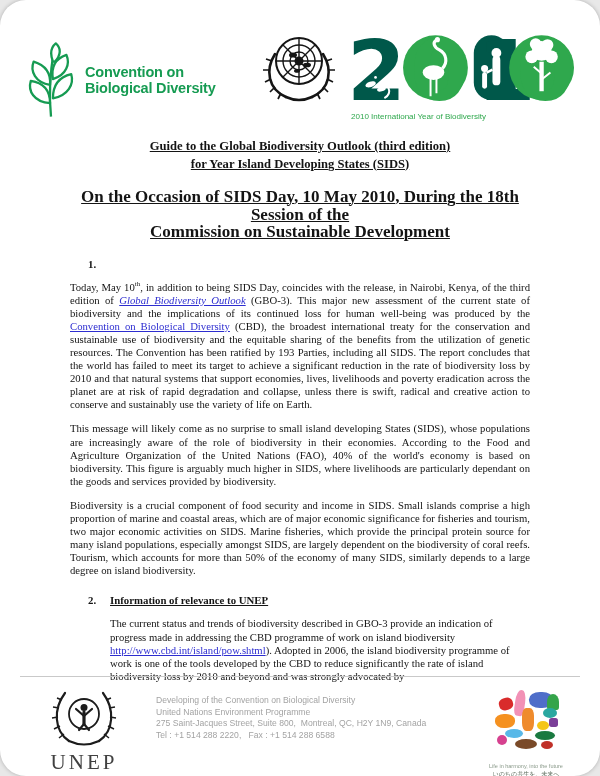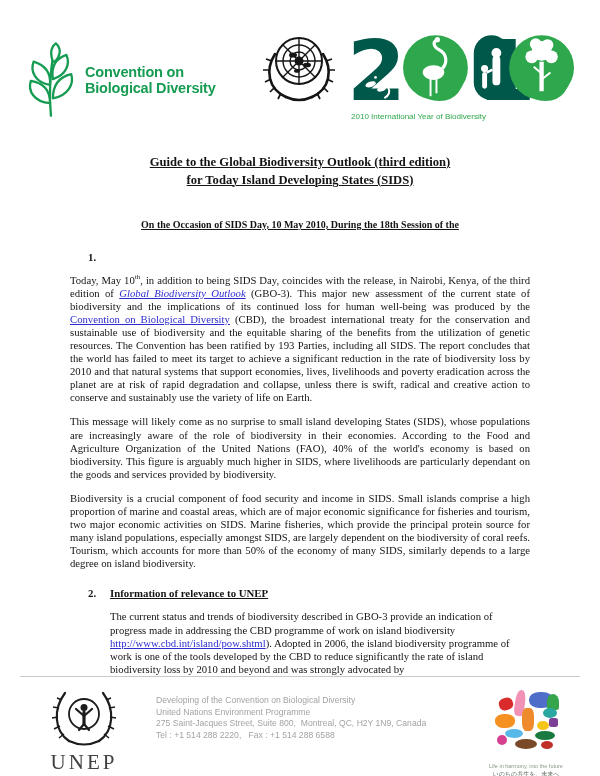--- a/index.html
+++ b/index.html
@@ -1,34 +1,34 @@
 <!DOCTYPE html>
 <html><head>
 <meta charset="utf-8">
 <style>
   * { margin:0; padding:0; box-sizing:border-box; }
   html,body { background:#e8e8e8; }
   .page {
     position:relative; width:600px; height:776px; margin:0 auto;
     background:#ffffff; font-family:"Liberation Serif", serif; color:#141414;
-    overflow:hidden; box-shadow:0 0 4px rgba(0,0,0,.25);
+    overflow:hidden; box-shadow:0 0 4px rgba(0,0,0,.25);border-radius:26px;
   }
   
   .header { position:relative; height:128px; }
   .cbd-logo { position:absolute; left:24px; top:42px; display:flex; align-items:center; gap:7px; }
   .cbd-text { font-family:"Liberation Sans", sans-serif; font-weight:700; font-size:14.5px;
               line-height:16px; color:#169b52; letter-spacing:-0.2px; }
   .un-emblem { position:absolute; left:257px; top:28px; }
   .iyb-logo  { position:absolute; left:349px; top:28px; }
   .iyb-digit { font-family:"DejaVu Sans", sans-serif; font-weight:800; font-size:86px; }
   .iyb-caption { font-family:"Liberation Sans", sans-serif; font-size:8.2px; fill:#2fa84d; }
   
   .content { padding:0 70px; }
-  .doc-title { text-align:center; margin-top:26px; font-weight:bold; font-size:12.6px; line-height:17.5px; }
-  .doc-subtitle { text-align:center; margin-top:27px; font-weight:bold; font-size:10px; line-height:17.5px; }
+  .doc-title { text-align:center; margin-top:10px; font-weight:bold; font-size:12.6px; line-height:17.5px; }
+  .doc-subtitle { text-align:center; margin-top:15px; font-weight:bold; font-size:17px; line-height:17.5px; }
   .uline { text-decoration:underline; text-decoration-thickness:1px; }
   .sec-heading { display:flex; margin:17px 0 0 18px; font-weight:bold; font-size:10.8px; }
   .sec-num { width:22px; flex:none; }
   .sec-text { text-decoration:underline; }
   p.bodytext { font-size:10.7px; line-height:13.1px; text-align:justify; margin-top:11px; }
   p.leftalign { text-align:left;margin-left:40px; }
   a.doclink { color:#2d2dd0; text-decoration:underline; cursor:pointer; }
   a.italiclink { font-style:italic; }
   sup.sp { font-size:7px; vertical-align:super; line-height:0; }
   
@@ -134,25 +134,26 @@
         <circle cx="202" cy="17" r="6" fill="#ffffff"></circle>
       </g>
       <text class="iyb-caption" x="2" y="92">2010 International Year of Biodiversity</text>
     </svg>
   </div>
 
   <div class="content">
 
     <div class="doc-title">
       <div><span class="uline">Guide to the Global Biodiversity Outlook (third edition)</span></div>
-      <div><span class="uline">for Today Island Developing States (SIDS)</span></div>
+      <div><span class="uline">for Year Island Developing States (SIDS)</span></div>
     </div>
 
     <div class="doc-subtitle">
       <div><span class="uline">On the Occasion of SIDS Day, 10 May 2010, During the 18th Session of the</span></div>
+      <div><span class="uline">Commission on Sustainable Development</span></div>
     </div>
 
     <div class="sec-heading">
       <span class="sec-num">1.</span>
     </div>
 
     <p class="bodytext"><span>Today, May 10</span><sup class="sp">th</sup><span>, in addition to being SIDS Day, coincides with the release, in Nairobi, Kenya, of the third edition of </span><a class="doclink italiclink">Global Biodiversity Outlook</a><span> (GBO-3). This major new assessment of the current state of biodiversity and the implications of its continued loss for human well-being was produced by the </span><a class="doclink">Convention on Biological Diversity</a><span> (CBD), the broadest international treaty for the conservation and sustainable use of biodiversity and the equitable sharing of the benefits from the utilization of genetic resources. The Convention has been ratified by 193 Parties, including all SIDS. The report concludes that the world has failed to meet its target to achieve a significant reduction in the rate of biodiversity loss by 2010 and that natural systems that support economies, lives, livelihoods and poverty eradication across the planet are at risk of rapid degradation and collapse, unless there is swift, radical and creative action to conserve and sustainably use the variety of life on Earth.</span></p>
 
     <p class="bodytext">This message will likely come as no surprise to small island developing States (SIDS), whose populations are increasingly aware of the role of biodiversity in their economies. According to the Food and Agriculture Organization of the United Nations (FAO), 40% of the world's economy is based on biodiversity. This figure is arguably much higher in SIDS, where livelihoods are particularly dependant on the goods and services provided by biodiversity.</p>
 

